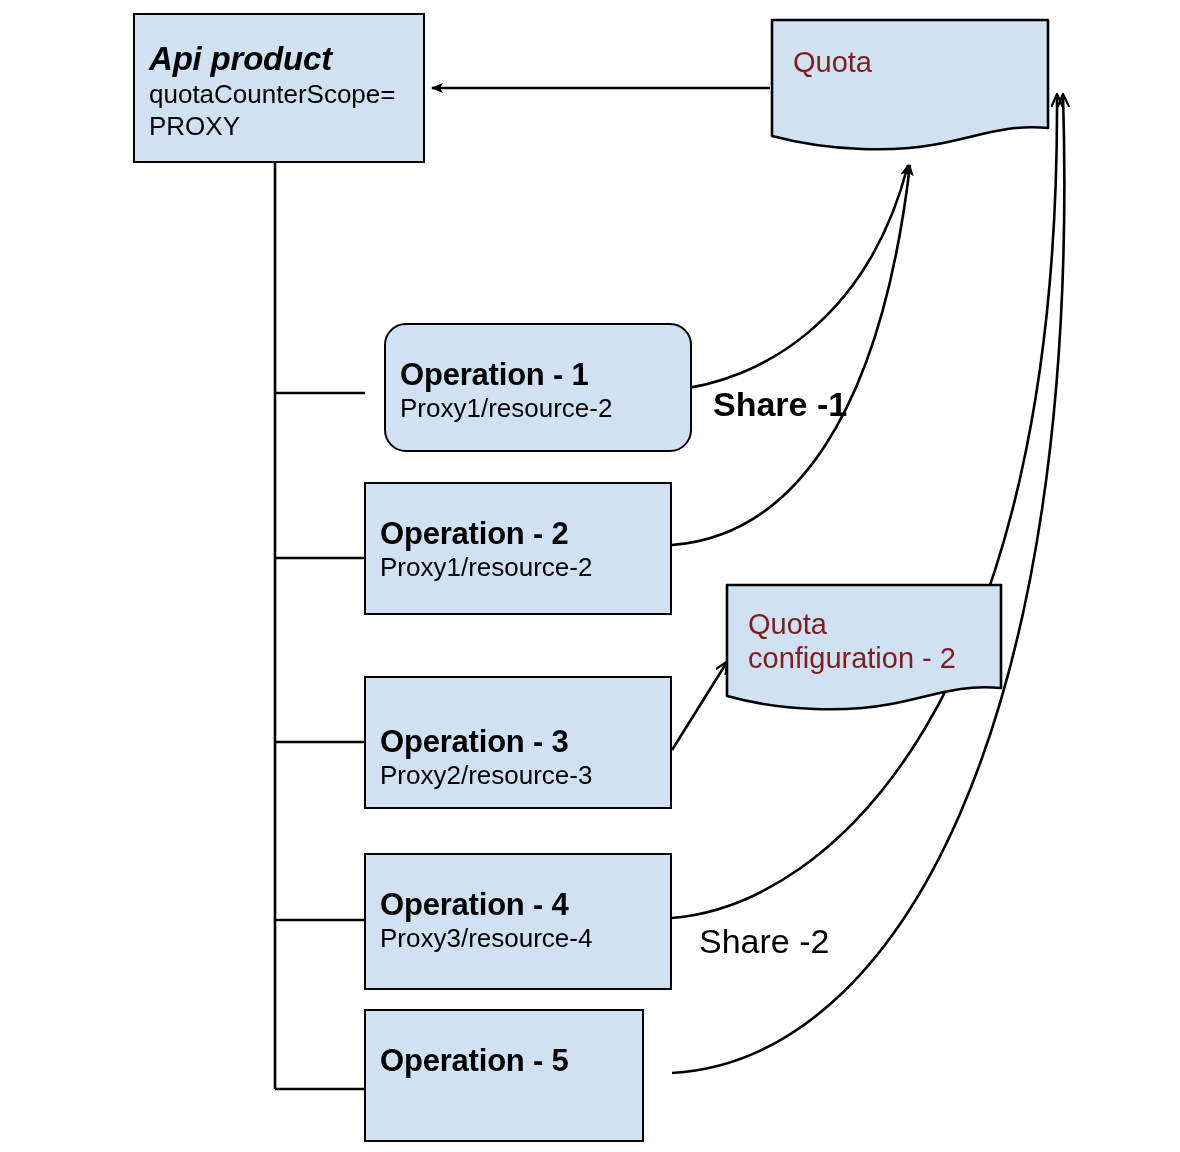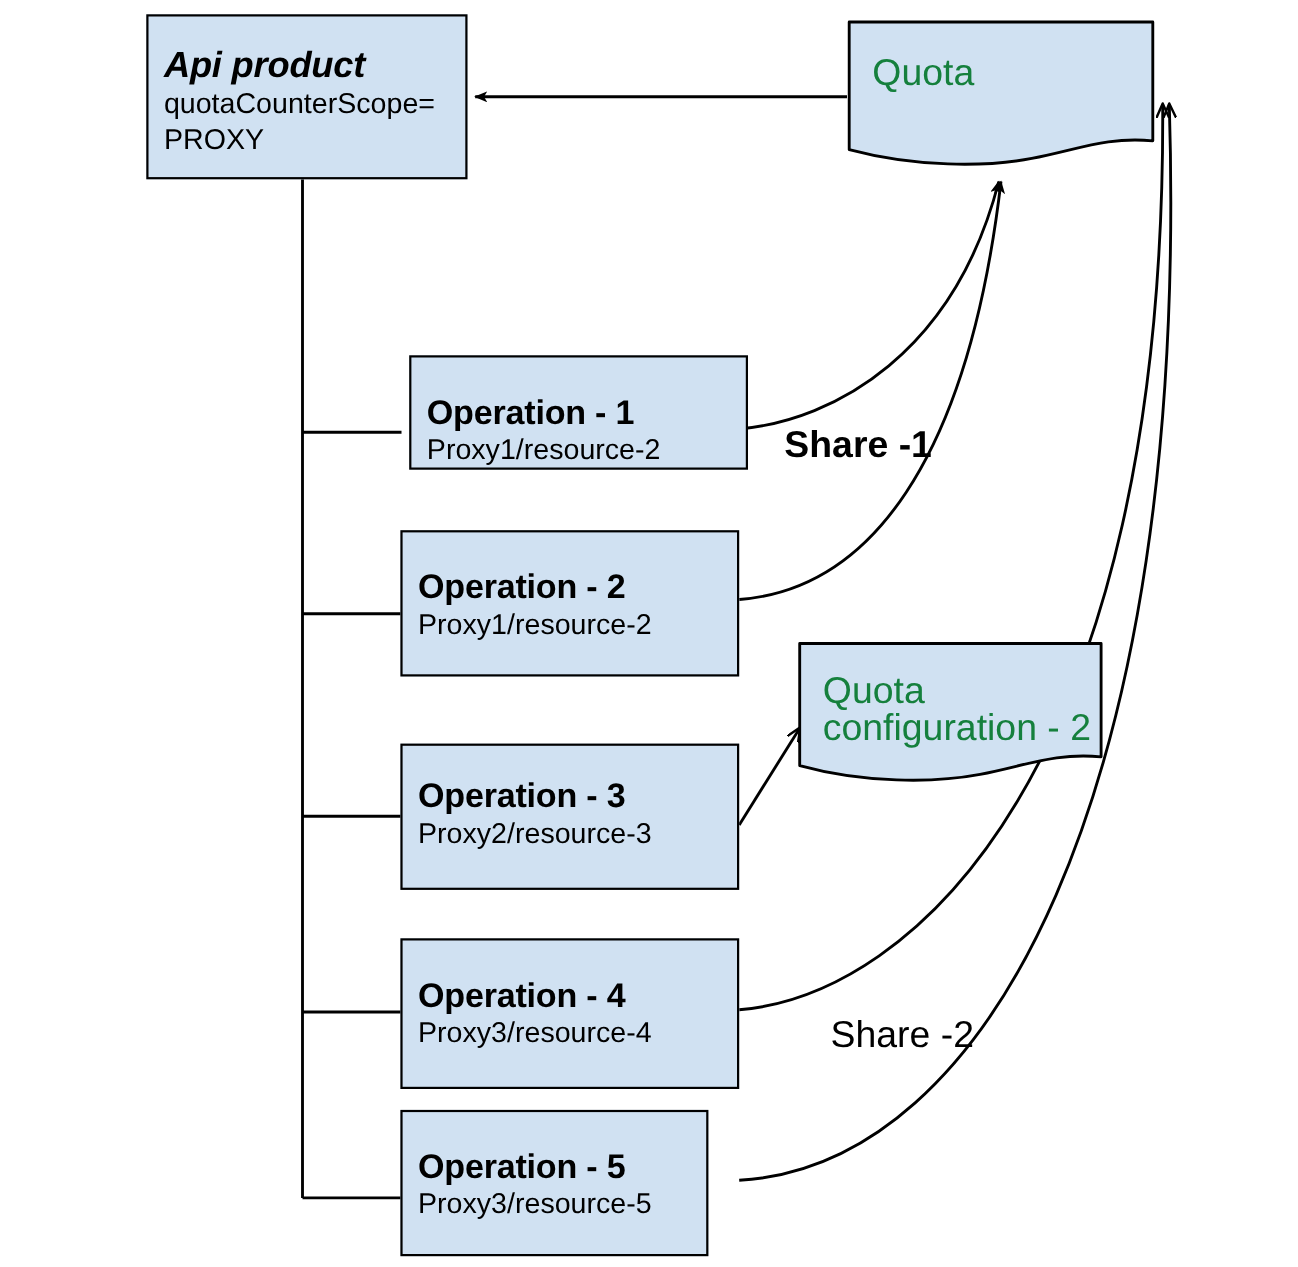--- a/index.html
+++ b/index.html
@@ -61,23 +61,23 @@
     position: absolute;
   }
   .doc-node svg {
     position: absolute;
     left: 0;
     top: 0;
     overflow: visible;
   }
   .doc-label {
     position: absolute;
-    font-size: 34px;
+    font-size: 29px;
     line-height: 1.3;
-    color: #15803d;
+    color: #7f1d1d;
     white-space: nowrap;
   }
   .edge-label {
     position: absolute;
     font-size: 34px;
     color: #000000;
     white-space: nowrap;
   }
 </style>
 </head>
@@ -124,67 +124,66 @@
   </svg>
 
   <div class="node" style="left:133px; top:13px; width:292px; height:150px;">
     <div class="node-inner" style="top:26px;">
       <div class="title title-lg">Api product</div>
       <div class="sub-small">quotaCounterScope=</div>
       <div class="sub-small">PROXY</div>
     </div>
   </div>
 
-  <div class="node" style="left:372px; top:323px; width:308px; height:104px;">
+  <div class="node" style="left:384px; top:323px; width:308px; height:129px;border-radius:22px;">
     <div class="node-inner" style="top:33px;">
       <div class="title">Operation - 1</div>
       <div class="subtitle">Proxy1/resource-2</div>
     </div>
   </div>
 
   <div class="node" style="left:364px; top:482px; width:308px; height:133px;">
     <div class="node-inner" style="top:33px;">
       <div class="title">Operation - 2</div>
       <div class="subtitle">Proxy1/resource-2</div>
     </div>
   </div>
 
   <div class="node" style="left:364px; top:676px; width:308px; height:133px;">
-    <div class="node-inner" style="top:29px;">
+    <div class="node-inner" style="top:47px;">
       <div class="title">Operation - 3</div>
       <div class="subtitle">Proxy2/resource-3</div>
     </div>
   </div>
 
   <div class="node" style="left:364px; top:853px; width:308px; height:137px;">
     <div class="node-inner" style="top:33px;">
       <div class="title">Operation - 4</div>
       <div class="subtitle">Proxy3/resource-4</div>
     </div>
   </div>
 
   <div class="node" style="left:364px; top:1009px; width:280px; height:133px;">
     <div class="node-inner" style="top:33px;">
       <div class="title">Operation - 5</div>
-      <div class="subtitle">Proxy3/resource-5</div>
     </div>
   </div>
 
   <div class="doc-node" style="left:770px; top:18px; width:282px; height:140px;">
     <svg width="282" height="140" viewBox="0 0 282 140">
       <path d="M2,2 L278,2 L278,110 C236,106 210,118 168,126 C126,134 62,134 2,118 Z" fill="#d0e1f2" stroke="#000000" stroke-width="2.6" stroke-linejoin="round"></path>
     </svg>
     <div class="doc-label" style="left:23px; top:26px;">Quota</div>
   </div>
 
   <div class="doc-node" style="left:725px; top:583px; width:280px; height:135px;">
     <svg width="280" height="135" viewBox="0 0 280 135">
       <path d="M2,2 L276,2 L276,105 C234,101 208,113 166,121 C124,129 60,129 2,113 Z" fill="#d0e1f2" stroke="#000000" stroke-width="2.6" stroke-linejoin="round"></path>
     </svg>
     <div class="doc-label" style="left:23px; top:23px;">Quota</div>
     <div class="doc-label" style="left:23px; top:57px;">configuration - 2</div>
   </div>
 
   <div class="edge-label" style="left:713px; top:385px;font-weight:bold;">Share -1</div>
 
-  <div class="edge-label" style="left:755px; top:922px;">Share -2</div>
+  <div class="edge-label" style="left:699px; top:922px;">Share -2</div>
 
 </div>
 
 </body></html>

